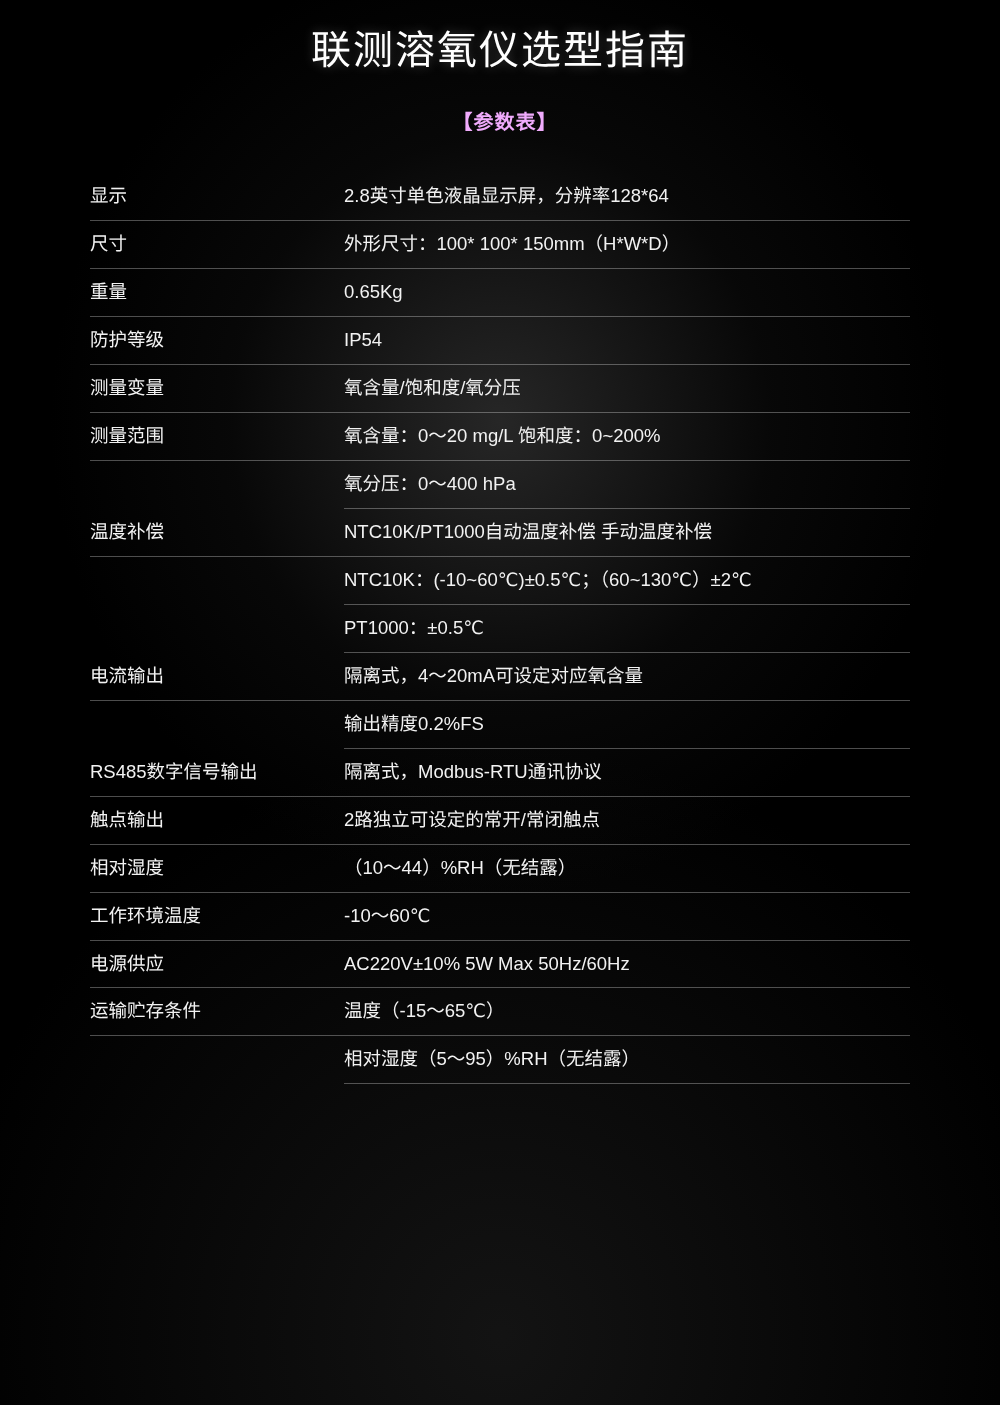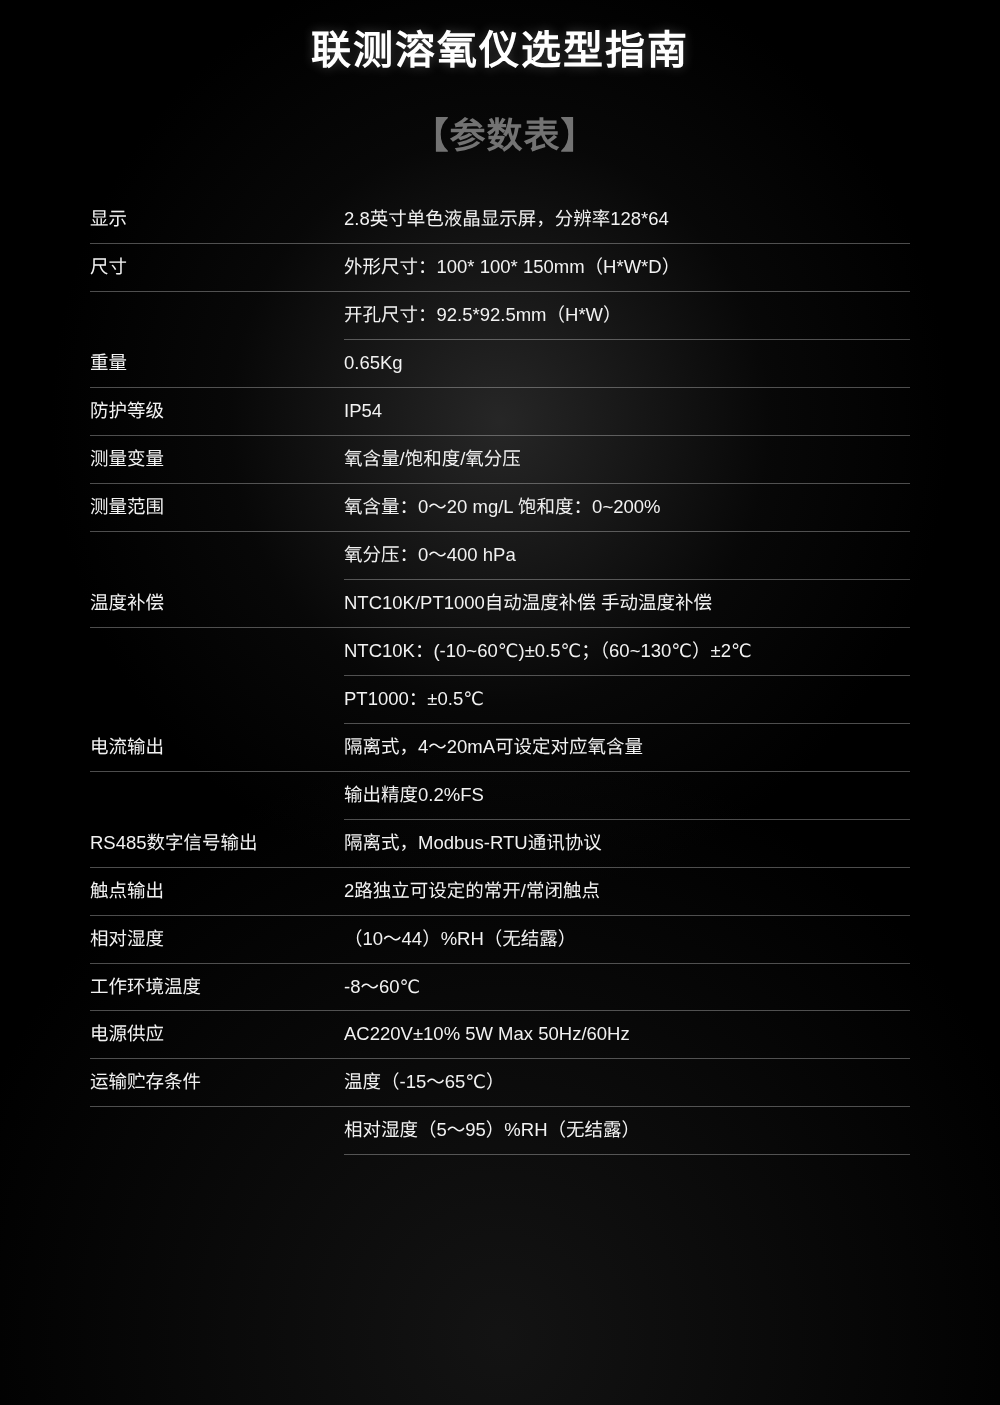--- a/index.html
+++ b/index.html
@@ -27,34 +27,34 @@
   }
   .page {
     position: relative;
     width: 1000px;
     height: 1405px;
     box-sizing: border-box;
   }
   .doc-title {
     text-align: center;
     font-size: 40px;
-    font-weight: bold;
+    font-weight: normal;
     letter-spacing: 2px;
     padding-top: 26px;
     line-height: 1.2;
     color: #ffffff;
     text-shadow: 0 0 12px rgba(255,255,255,0.25);
   }
   .doc-subtitle {
     text-align: center;
-    font-size: 36px;
+    font-size: 20px;
     font-weight: bold;
     letter-spacing: 1px;
     margin-top: 32px;
-    color: #737373;
+    color: #f0abfc;
     padding-left: 10px;
   }
   table.spec {
     width: 820px;
     margin: 38px auto 0 auto;
     border-collapse: collapse;
     table-layout: fixed;
   }
   table.spec td {
     padding: 11px 4px 11px 0;
@@ -90,24 +90,20 @@
 
   <table class="spec">
     <tbody>
       <tr>
         <td class="label">显示</td>
         <td class="value">2.8英寸单色液晶显示屏，分辨率128*64</td>
       </tr>
       <tr>
         <td class="label">尺寸</td>
         <td class="value">外形尺寸：100* 100* 150mm（H*W*D）</td>
-      </tr>
-      <tr class="cont">
-        <td class="label"></td>
-        <td class="value">开孔尺寸：92.5*92.5mm（H*W）</td>
       </tr>
       <tr>
         <td class="label">重量</td>
         <td class="value">0.65Kg</td>
       </tr>
       <tr>
         <td class="label">防护等级</td>
         <td class="value">IP54</td>
       </tr>
       <tr>
@@ -149,21 +145,21 @@
       <tr>
         <td class="label">触点输出</td>
         <td class="value">2路独立可设定的常开/常闭触点</td>
       </tr>
       <tr>
         <td class="label">相对湿度</td>
         <td class="value">（10～44）%RH（无结露）</td>
       </tr>
       <tr>
         <td class="label">工作环境温度</td>
-        <td class="value">-8～60℃</td>
+        <td class="value">-10～60℃</td>
       </tr>
       <tr>
         <td class="label">电源供应</td>
         <td class="value">AC220V±10%      5W Max        50Hz/60Hz</td>
       </tr>
       <tr>
         <td class="label">运输贮存条件</td>
         <td class="value">温度（-15～65℃）</td>
       </tr>
       <tr class="cont">

